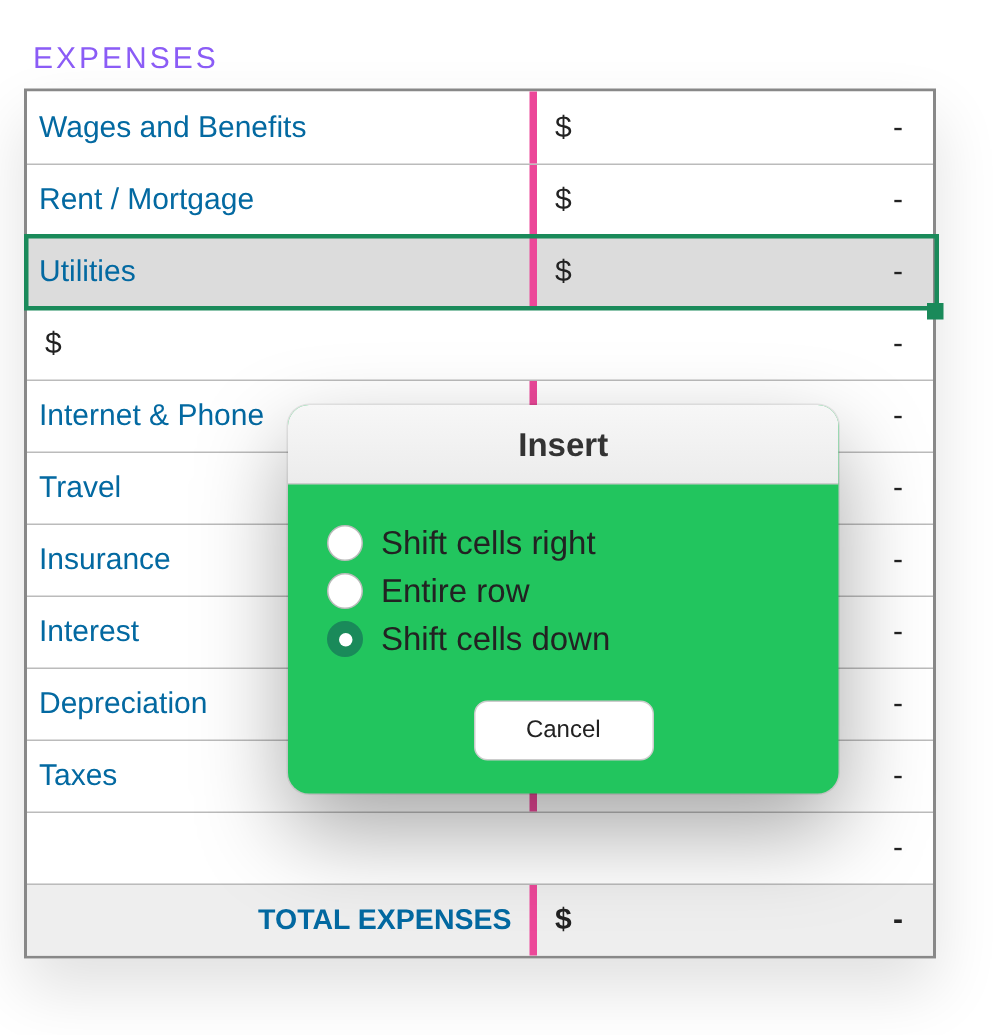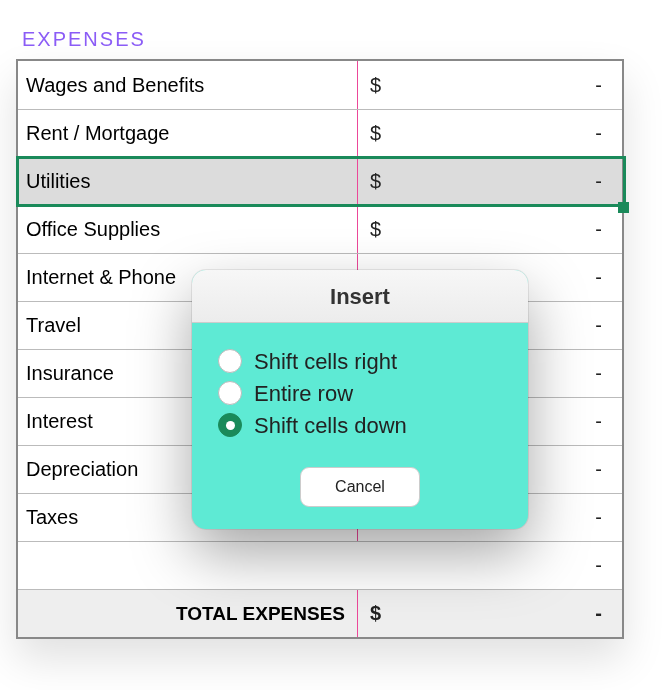--- a/index.html
+++ b/index.html
@@ -30,24 +30,24 @@
     border-top: 1px solid #bbb;
     height: 48px;
     align-items: stretch;
     background: #fff;
   }
   .row:first-child { border-top: none; }
   .cell-label {
     flex: 0 0 340px;
     padding: 10px 8px;
     font-size: 20px;
-    color: #000000;
-    display: flex;
-    align-items: center;
-    border-right: 1px solid #ec4899;
+    color: #0369a1;
+    display: flex;
+    align-items: center;
+    border-right: 5px solid #ec4899;
   }
   .cell-value {
     flex: 1;
     display: flex;
     align-items: center;
     position: relative;
     padding: 0 12px;
     font-size: 20px;
     color: #222;
   }
@@ -88,42 +88,42 @@
     font-size: 19px;
     text-align: right;
   }
   .row.total .cell-value { background: #eee; }
 
   
   .dialog {
     position: absolute;
     left: 192px;
     top: 270px;
-    width: 336px;
-    background: #5eead4;
+    width: 367px;
+    background: #22c55e;
     border-radius: 14px;
     box-shadow: 0 25px 60px rgba(0,0,0,0.35), 0 0 0 1px rgba(0,0,0,0.08);
     overflow: hidden;
     z-index: 10;
   }
   .dlg-title {
     text-align: center;
     font-weight: 700;
     font-size: 22px;
     color: #333;
     padding: 14px 0 12px 0;
     border-bottom: 1px solid #ccc;
     background: linear-gradient(#f7f7f7,#ececec);
   }
   .dlg-body {
     padding: 22px 20px 10px 20px;
   }
   .opt {
     display: flex;
-    align-items: flex-start;
+    align-items: center;
     font-size: 22px;
     color: #222;
     margin: 2px 0;
     gap: 12px;
     padding: 2px 6px;
     cursor: pointer;
   }
   .radio {
     width: 24px; height: 24px;
     border-radius: 50%;
@@ -191,21 +191,20 @@
   </div>
   <div class="row selected">
     <div class="cell-label">Utilities</div>
     <div class="cell-value">
       <span class="cur">$</span>
       <span class="amt">-</span>
     </div>
     <div class="handle"></div>
   </div>
   <div class="row">
-    <div class="cell-label">Office Supplies</div>
     <div class="cell-value">
       <span class="cur">$</span>
       <span class="amt">-</span>
     </div>
   </div>
   <div class="row">
     <div class="cell-label">Internet &amp; Phone</div>
     <div class="cell-value">
       <span class="cur"></span>
       <span class="amt">-</span>

